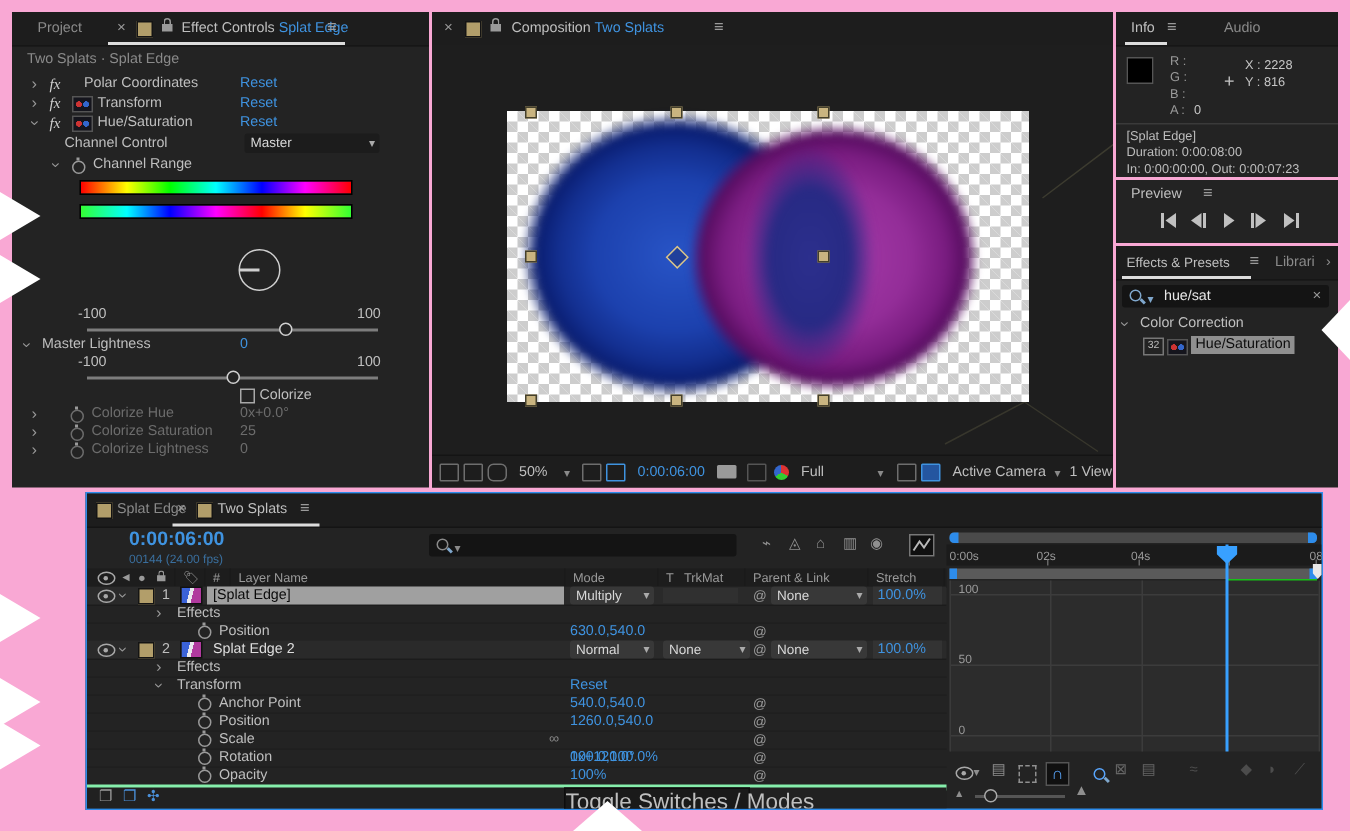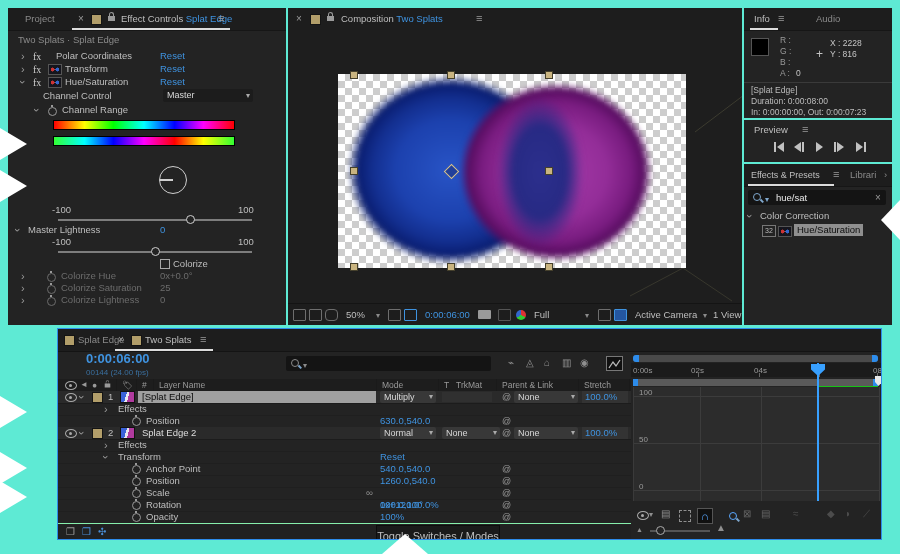--- a/index.html
+++ b/index.html
@@ -1,33 +1,33 @@
 <!DOCTYPE html>
 <html><head>
 <meta charset="utf-8">
 <style>
   html,body{margin:0;padding:0;background:#161616;width:900px;height:554px;overflow:hidden;
     font-family:"Liberation Sans",sans-serif;-webkit-font-smoothing:antialiased}
-  #app{position:relative;width:900px;height:554px;background:#5eead4}
+  #app{position:relative;width:900px;height:554px;background:#f9a8d4}
   .a{position:absolute}
   .panel{position:absolute;background:#232323;overflow:hidden}
   .tabbar{position:absolute;left:0;top:0;right:0;height:22px;background:#1d1d1d;border-bottom:1px solid #161616}
   .t{position:absolute;font-size:9.5px;line-height:12px;color:#bfbfbf;white-space:nowrap}
   .h{position:absolute;font-size:8.5px;line-height:12px;color:#9a9a9a;white-space:nowrap}
   .sm{font-size:8px}
   .b{color:#3f93e0}
   .dim{color:#8a8a8a}
   .dis{color:#6c6c6c}
   .menu{color:#9a9a9a;font-size:11px}
   .x{color:#9a9a9a;font-size:10px}
   .tansq{position:absolute;width:9px;height:9px;background:#b29e6a;border:1px solid #141414}
   .underline{position:absolute;height:2px;background:#dcdcdc}
   .chev{display:inline-block;color:#9a9a9a;font-size:11px;line-height:10px}
   .down{transform:rotate(90deg)}
-  .fx{font-size:10px;color:#cfcfcf;font-family:"Liberation Serif",serif}
+  .fx{font-style:italic;font-size:10px;color:#cfcfcf;font-family:"Liberation Serif",serif}
   .sep{position:absolute;width:1px;background:#1a1a1a;top:0;bottom:0}
   .rowline{position:absolute;left:0;right:0;height:1px;background:#2a2a2a}
   .dd{position:absolute;background:#383838;border-radius:2px;color:#d8d8d8;font-size:9px;line-height:13px;height:13px;padding:0 4px}
   .dd .caret{position:absolute;right:3px;top:0;color:#aaa;font-size:8px}
   .stopw{position:absolute;width:7px;height:7px;border:1px solid #9a9a9a;border-radius:50%}
   .stopw::before{content:"";position:absolute;left:2px;top:-3px;width:2px;height:2px;background:#9a9a9a}
   .slider-track{position:absolute;height:2px;background:#7d7d7d}
   .knob{position:absolute;width:7px;height:7px;border:1.5px solid #d0d0d0;border-radius:50%;background:#232323;top:-4px}
   .checkbox{position:absolute;width:8px;height:8px;border:1px solid #a8a8a8;background:transparent}
   .bar1{position:absolute;height:8px;border:1px solid #000;
@@ -499,33 +499,33 @@
       <span class="pickwhip" style="left:444px;top:1px">@</span>
     </div>
 
     <div class="a" style="left:0;top:170px;width:573px;height:12px;border-bottom:1px solid #1f1f1f">
       <span class="stopw" style="left:74px;top:2px"></span>
       <span class="t" style="left:88px;top:0">Rotation</span>
       <span class="t b" style="left:322px;top:0">0x+120.0°</span>
       <span class="pickwhip" style="left:444px;top:1px">@</span>
     </div>
 
-    <div class="a" style="left:0;top:182px;width:573px;height:12px;border-bottom:1px solid #86efac">
+    <div class="a" style="left:0;top:182px;width:573px;height:12px;border-bottom:4px solid #86efac">
       <span class="stopw" style="left:74px;top:2px"></span>
       <span class="t" style="left:88px;top:0">Opacity</span>
       <span class="t b" style="left:322px;top:0">100%</span>
       <span class="pickwhip" style="left:444px;top:1px">@</span>
     </div>
 
     <div class="a" style="left:0;top:196px;width:573px;height:14px;background:#212121">
       <span class="gicon" style="left:8px;top:1px;color:#9a9a9a">❐</span>
       <span class="gicon" style="left:24px;top:1px;color:#4a90d9">❐</span>
       <span class="gicon" style="left:40px;top:1px;color:#4a90d9">✣</span>
       <div class="a" style="left:318px;top:0;width:122px;height:13px;background:#1a1a1a;border:1px solid #0d0d0d;text-align:center">
-        <span class="t" style="position:static;font-size:11px;line-height:13px">Toggle Switches / Modes</span>
+        <span class="t" style="position:static;font-size:15px;line-height:13px">Toggle Switches / Modes</span>
       </div>
     </div>
   </div>
 
   <div class="arrow-r" style="left:0;top:128px"></div>
   <div class="arrow-r" style="left:0;top:170px"></div>
   <div class="arrow-r" style="left:0;top:396px"></div>
   <div class="arrow-r" style="left:0;top:452px"></div>
   <div class="arrow-r" style="left:0;top:481px"></div>
   <div class="arrow-u" style="left:382px;top:534px"></div>

